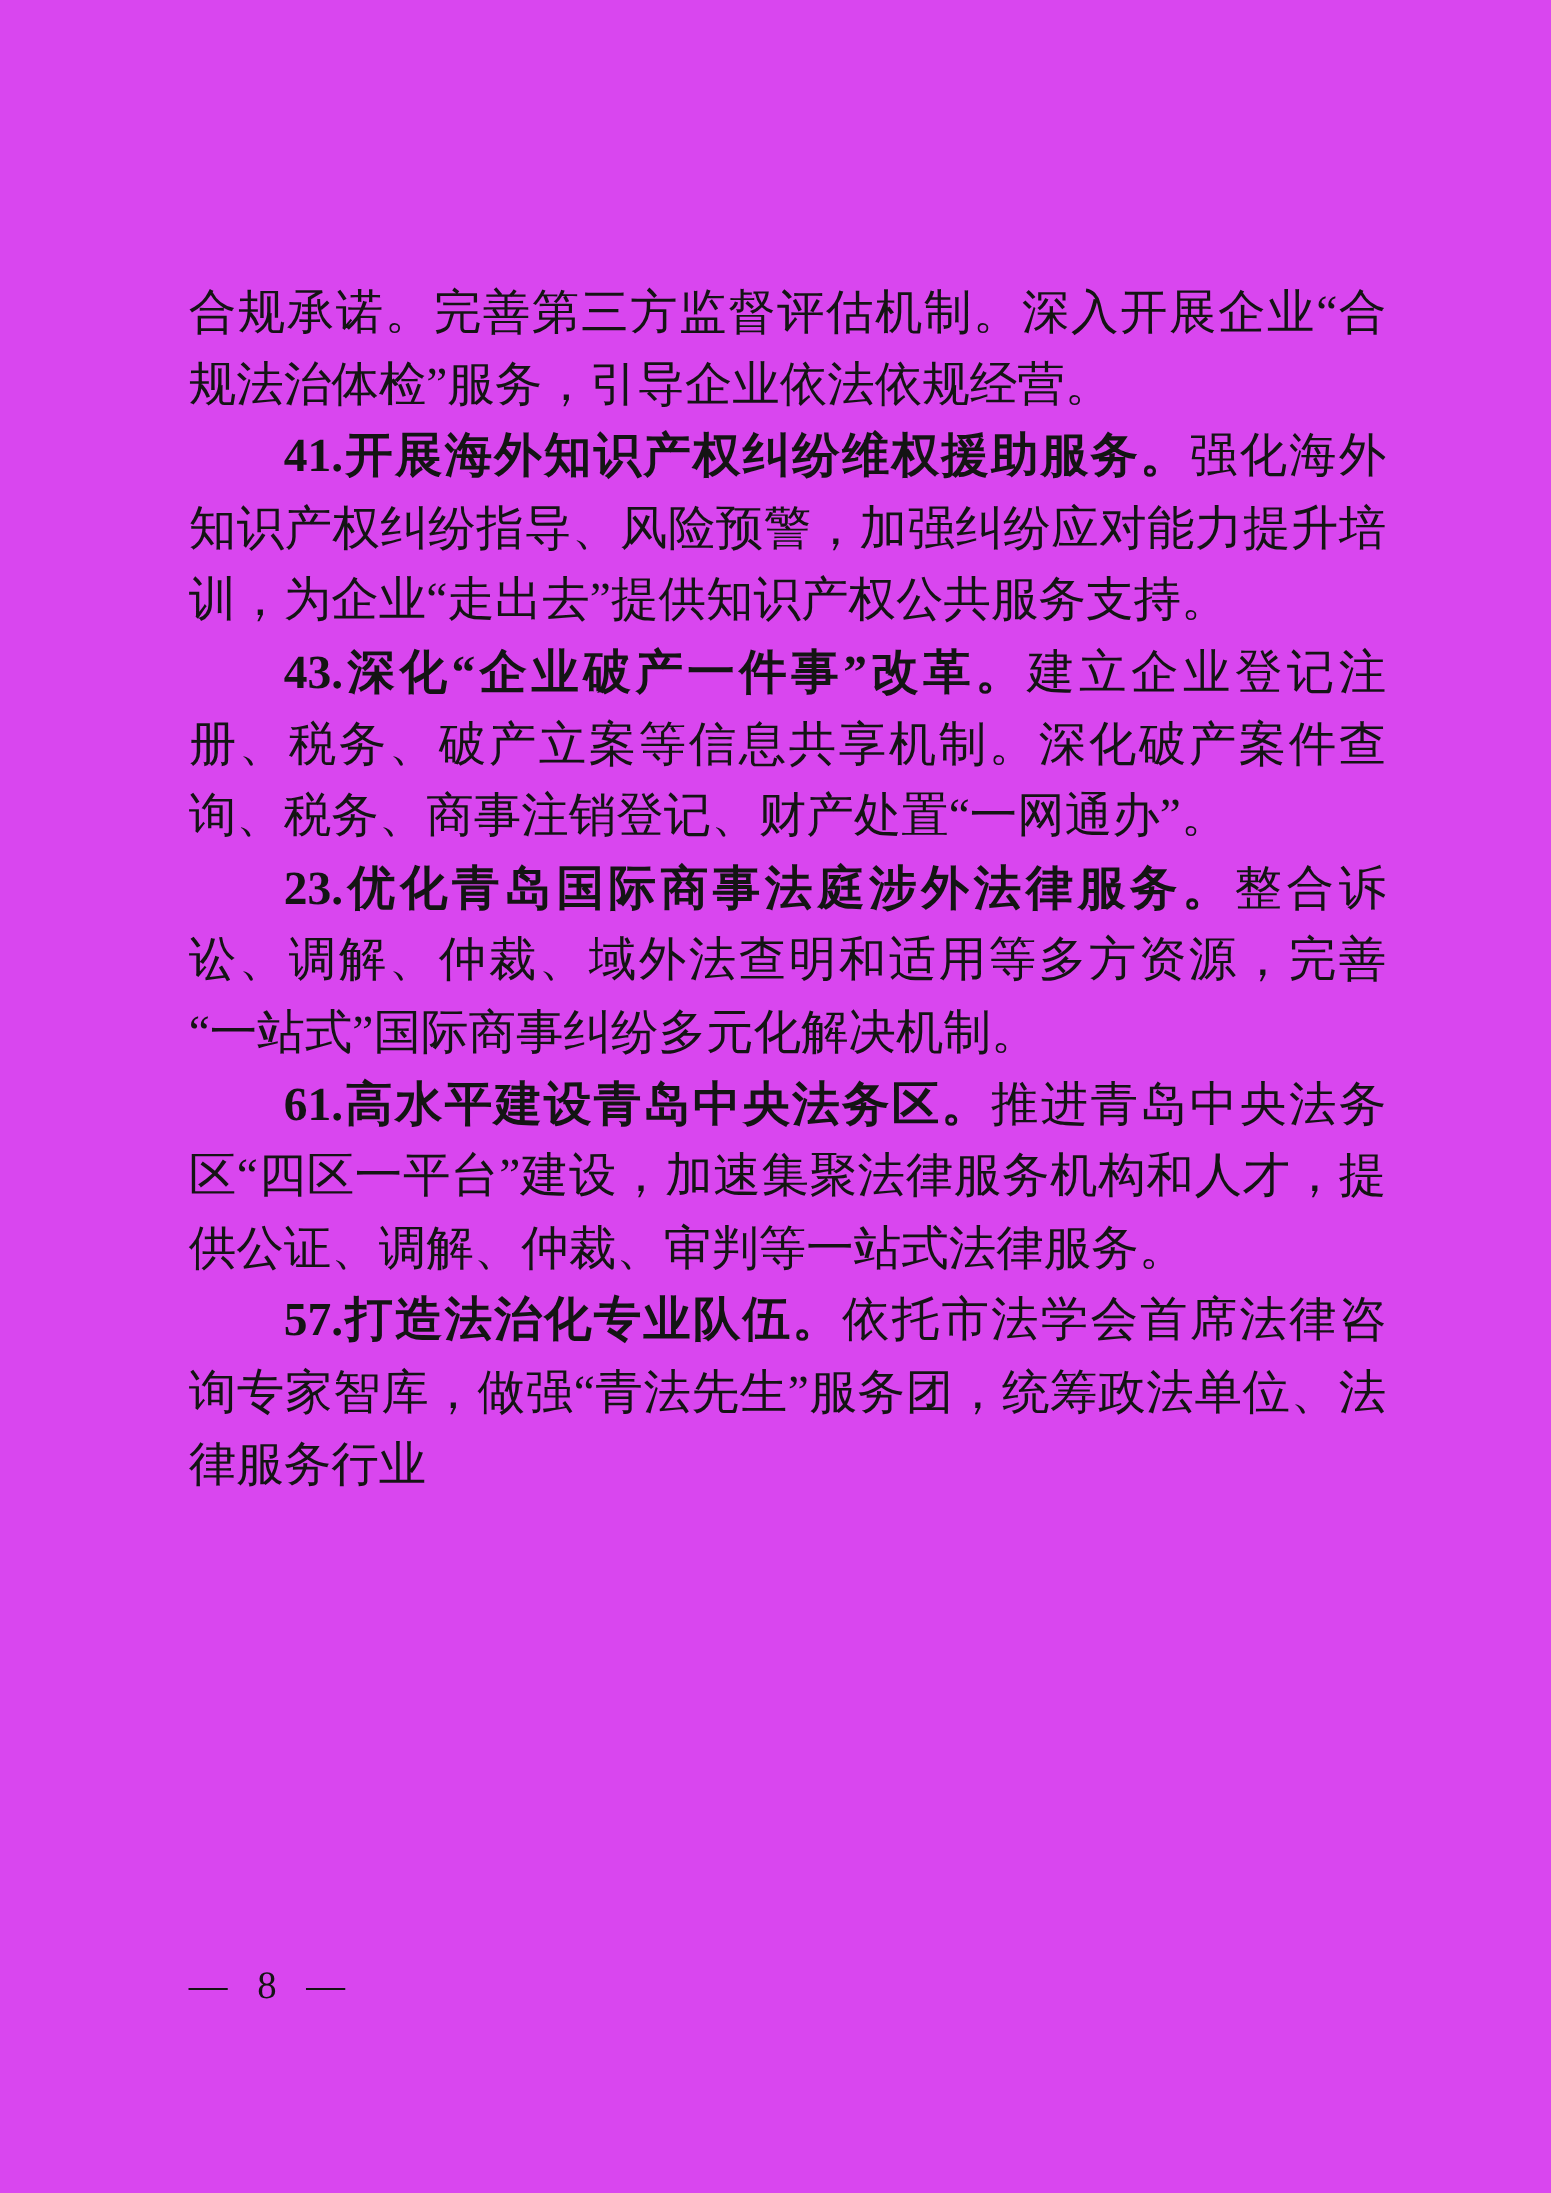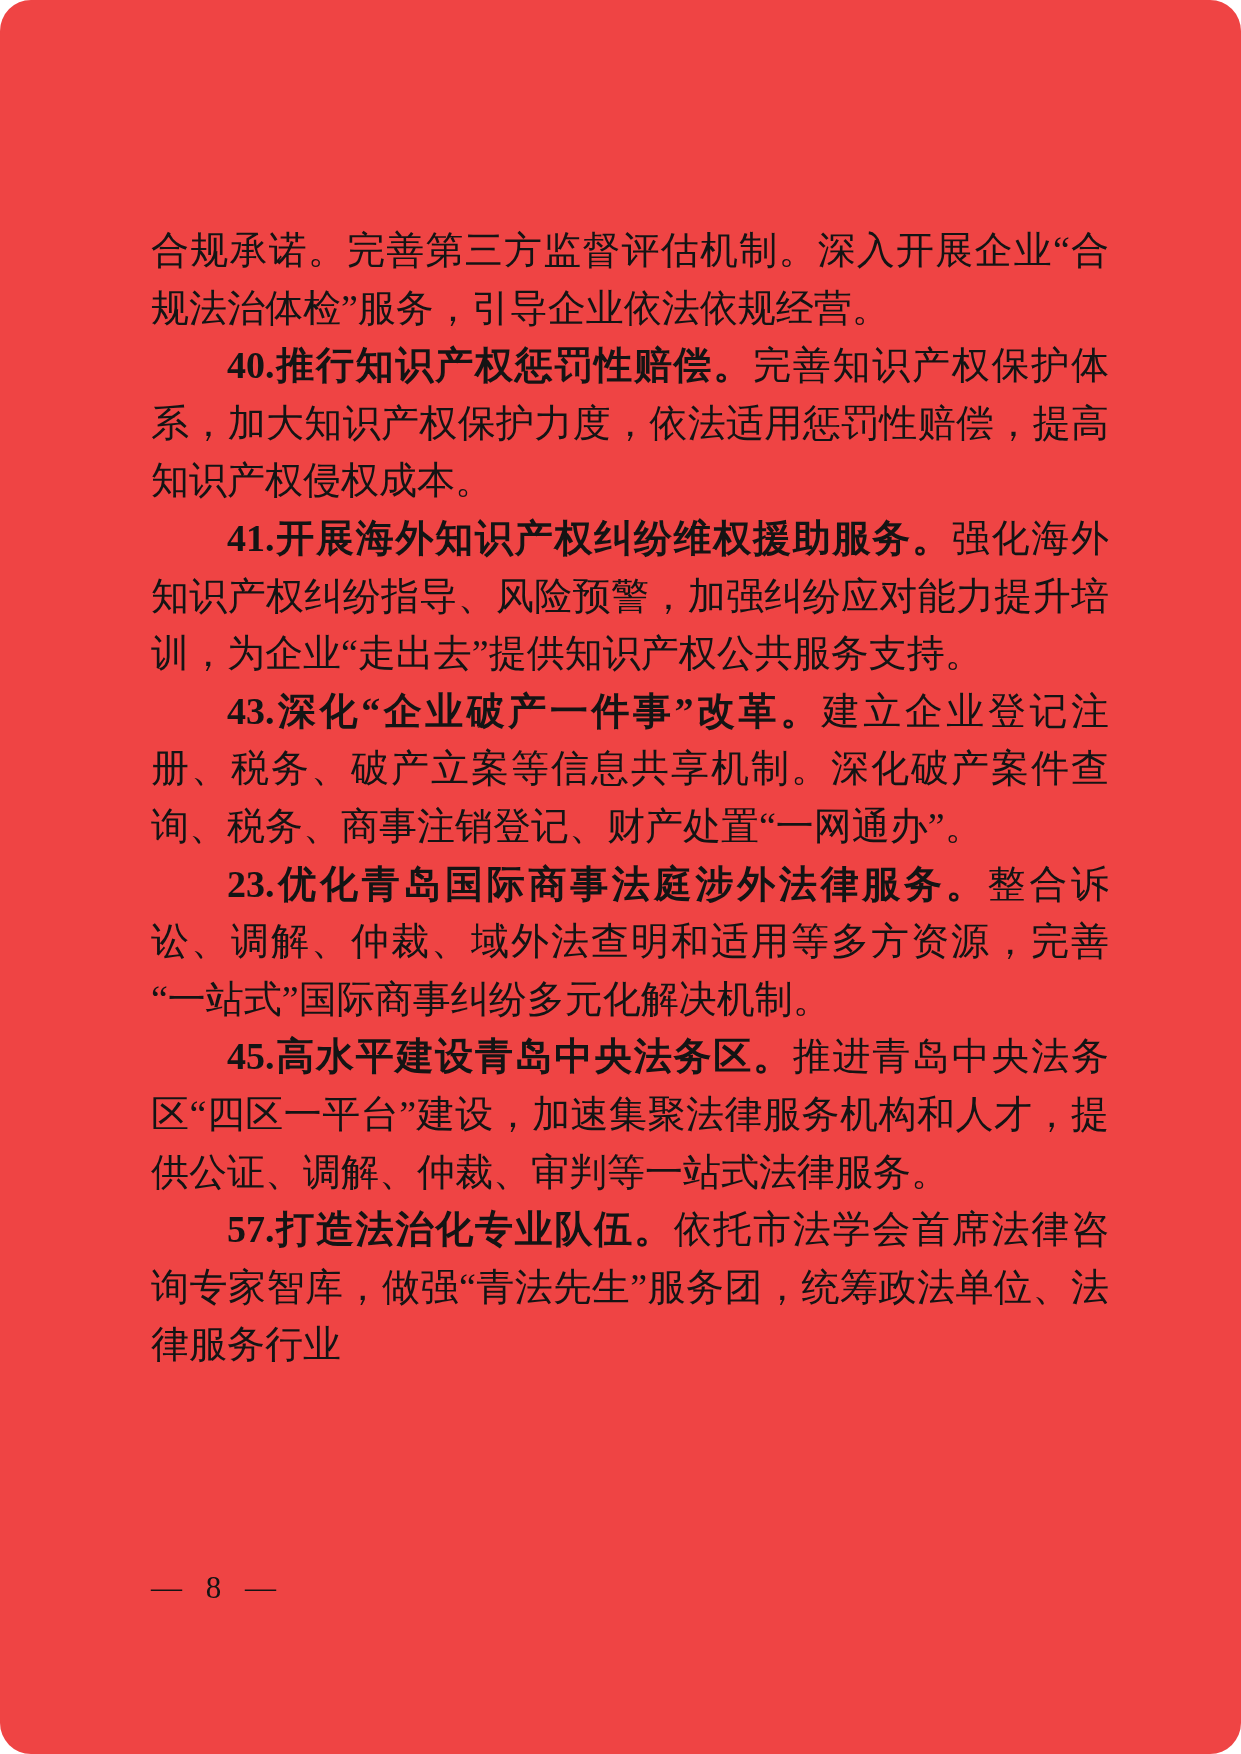--- a/index.html
+++ b/index.html
@@ -4,25 +4,24 @@
 <style>
   html, body {
     margin: 0;
     padding: 0;
     background: #ffffff;
   }
   .page {
     position: relative;
     width: 1241px;
     height: 1754px;
-    background: #ef4444;
+    background: #d946ef;
     color: #141414;
     font-family: "Liberation Serif", "DejaVu Serif", serif;
     overflow: hidden;
-    border-radius: 31px;
   }
   .content {
     position: absolute;
     left: 151px;
     top: 222px;
     width: 958px;
     font-size: 38px;
     line-height: 57.6px;
     text-align: justify;
     text-justify: inter-ideograph;
@@ -48,30 +47,29 @@
 </style>
 </head>
 <body>
 
 <div class="page">
 
   <main class="content">
 
     <p><span class="lead"></span><span>合规承诺。完善第三方监督评估机制。深入开展企业“合规法治体检”服务，引导企业依法依规经营。</span></p>
 
-    <p class="indent"><span class="lead">40.推行知识产权惩罚性赔偿。</span><span>完善知识产权保护体系，加大知识产权保护力度，依法适用惩罚性赔偿，提高知识产权侵权成本。</span></p>
 
     <p class="indent"><span class="lead">41.开展海外知识产权纠纷维权援助服务。</span><span>强化海外知识产权纠纷指导、风险预警，加强纠纷应对能力提升培训，为企业“走出去”提供知识产权公共服务支持。</span></p>
 
 
     <p class="indent"><span class="lead">43.深化“企业破产一件事”改革。</span><span>建立企业登记注册、税务、破产立案等信息共享机制。深化破产案件查询、税务、商事注销登记、财产处置“一网通办”。</span></p>
 
     <p class="indent"><span class="lead">23.优化青岛国际商事法庭涉外法律服务。</span><span>整合诉讼、调解、仲裁、域外法查明和适用等多方资源，完善“一站式”国际商事纠纷多元化解决机制。</span></p>
 
-    <p class="indent"><span class="lead">45.高水平建设青岛中央法务区。</span><span>推进青岛中央法务区“四区一平台”建设，加速集聚法律服务机构和人才，提供公证、调解、仲裁、审判等一站式法律服务。</span></p>
+    <p class="indent"><span class="lead">61.高水平建设青岛中央法务区。</span><span>推进青岛中央法务区“四区一平台”建设，加速集聚法律服务机构和人才，提供公证、调解、仲裁、审判等一站式法律服务。</span></p>
 
     <p class="indent"><span class="lead">57.打造法治化专业队伍。</span><span>依托市法学会首席法律咨询专家智库，做强“青法先生”服务团，统筹政法单位、法律服务行业</span></p>
 
   </main>
 
   <footer class="page-footer">— 8 —</footer>
 
 </div>
 
 </body></html>

